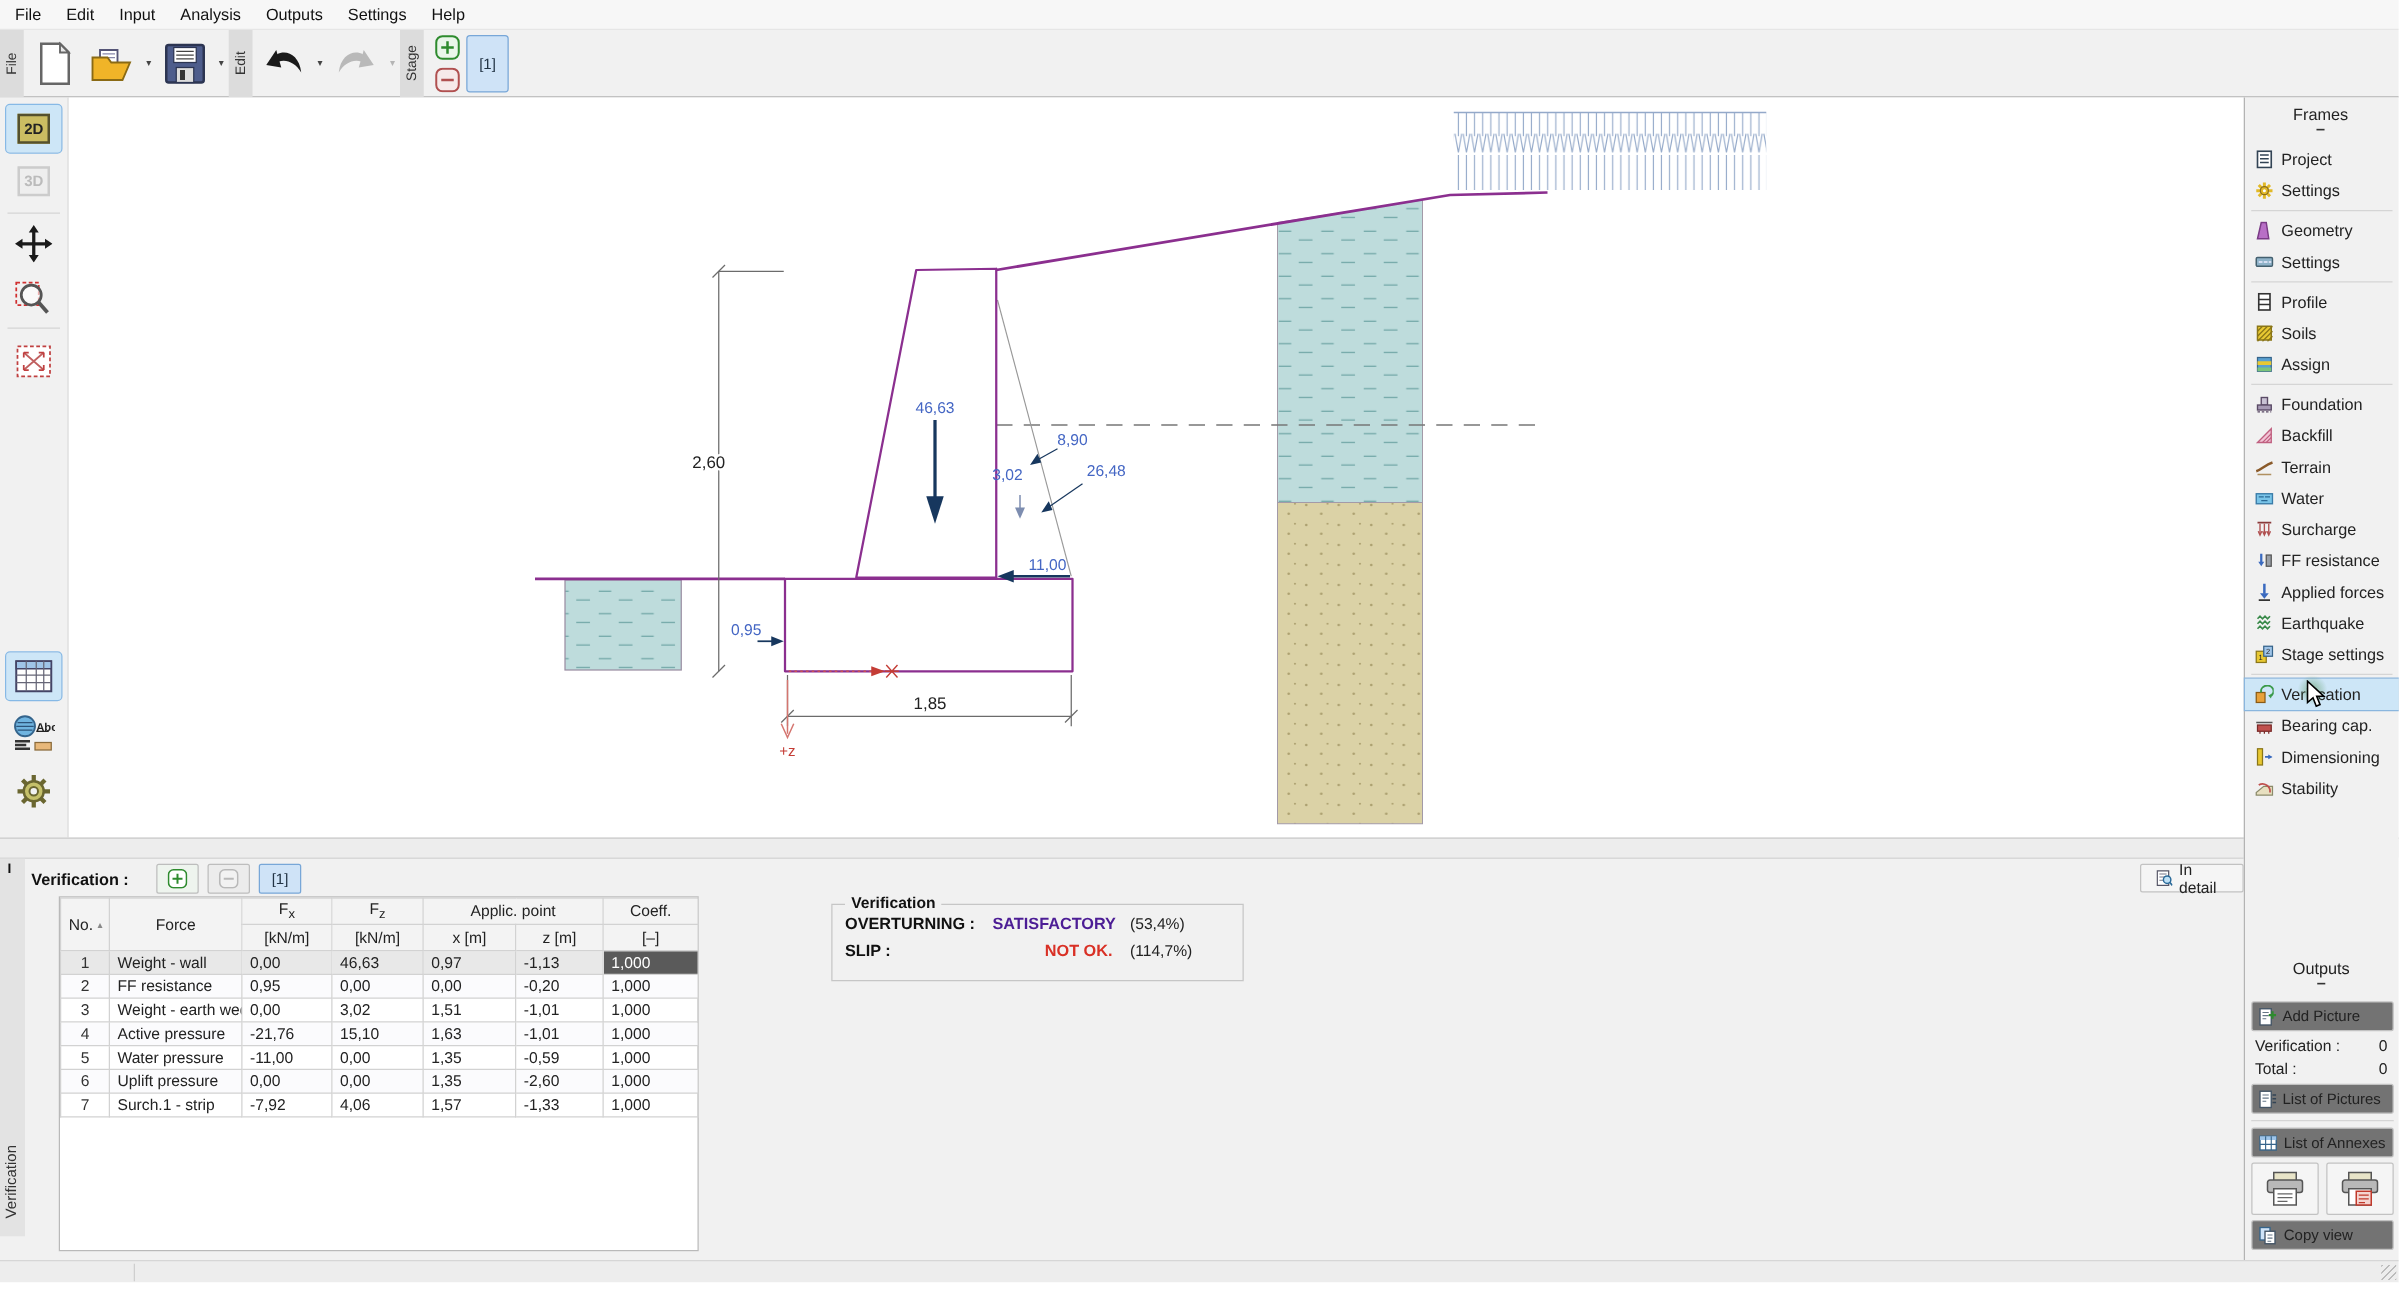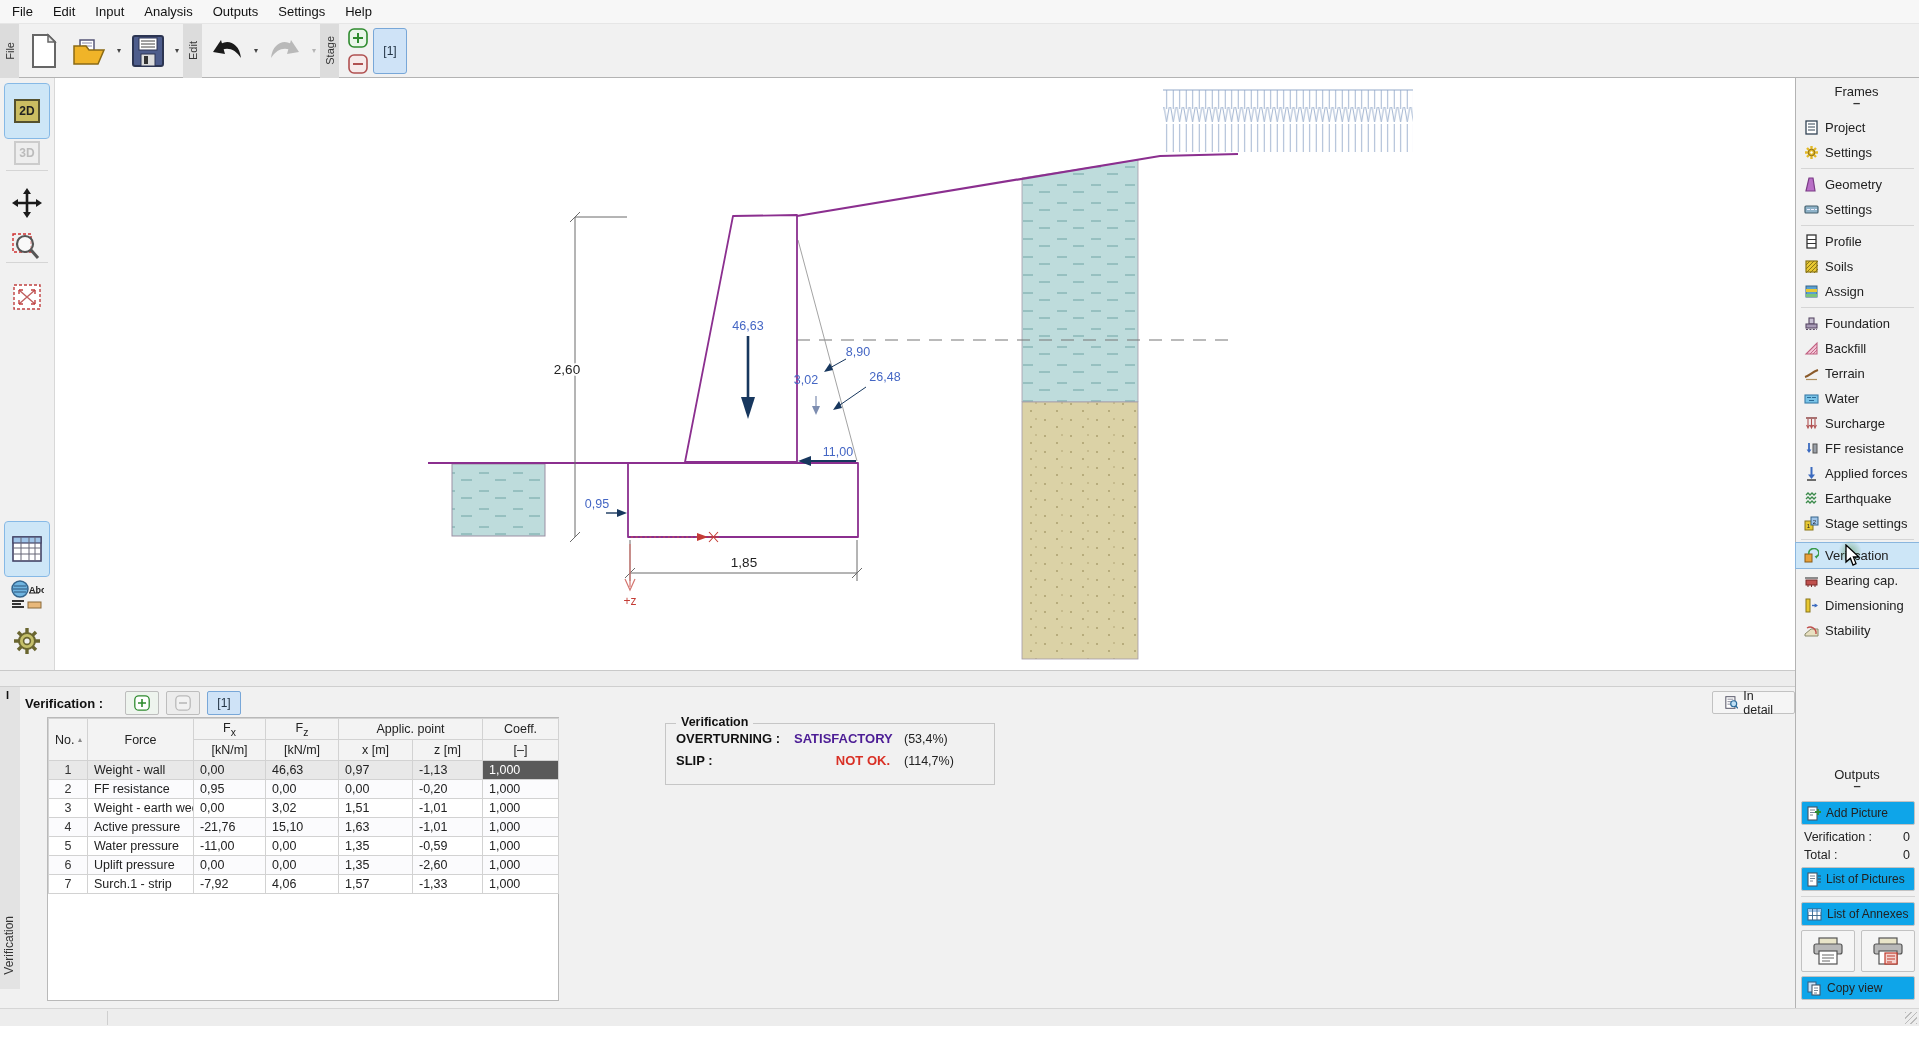--- a/index.html
+++ b/index.html
@@ -22,42 +22,42 @@
   .tb-btn { width:46px; height:48px; display:flex; align-items:center; justify-content:center; border-radius:3px; }
   .tb-caret { width:12px; font-size:8px; color:#444; text-align:center; }
   .tb-caret.dis { color:#b5b5b5; }
   .stage-col { display:flex; flex-direction:column; gap:4px; margin:0 4px 0 6px; }
   .stage-pm { width:22px; height:22px; display:flex; align-items:center; justify-content:center; }
   .stage-one { width:34px; height:46px; background:#cfe3f7; border:1px solid #78a7d8; border-radius:3px;
     display:flex; align-items:center; justify-content:center; font-size:12px; color:#234; }
   
   .left-toolbar { position:absolute; left:0; top:78px; width:55px; height:592px;
     background:#f1f1f1; border-right:1px solid #d8d8d8; }
-  .lt-btn { position:absolute; left:5px; width:44px; height:54px; display:flex; align-items:center; justify-content:center; border-radius:3px; }
+  .lt-btn { position:absolute; left:5px; width:44px; height:38px; display:flex; align-items:center; justify-content:center; border-radius:3px; }
   .lt-btn.sel { background:#cde6f7; outline:1px solid #86b9e6; }
   .lt-sep { position:absolute; left:6px; width:42px; height:1px; background:#d5d5d5; }
   .icon2d { width:26px; height:24px; background:#cbbd62; border:2px solid #55512e; color:#222;
     font-weight:bold; font-size:12px; display:flex; align-items:center; justify-content:center; }
   .icon3d { width:26px; height:24px; background:#eee; border:2px solid #ccc; color:#bbb;
     font-weight:bold; font-size:12px; display:flex; align-items:center; justify-content:center; }
   
   .canvas { position:absolute; left:55px; top:78px; width:1740px; height:592px; background:#fff; }
   .h-splitter { position:absolute; left:0; top:670px; width:1919px; height:16px; background:#ededed; border-top:1px solid #c9c9c9; }
   
   .right-panel { position:absolute; right:0; top:78px; width:124px; height:930px;
     background:#f1f1f1; border-left:1px solid #b3b3b3; font-size:13px; }
   .panel-header { display:flex; justify-content:space-between; align-items:center; padding:6px 8px 4px 6px; color:#222;flex-direction:column; }
   .min-dash { width:16px; height:12px; text-align:center; line-height:8px; color:#333; font-weight:bold; }
   .frame-item { height:25px; display:flex; align-items:center; gap:6px; padding-left:7px; color:#222; white-space:nowrap; }
   .frame-item.selected { background:#cde6f7; outline:1px solid #8ab6de; }
   .frame-sep { height:1px; background:#d5d5d5; margin:3px 5px; }
   .fi { width:16px; height:16px; flex:0 0 16px; display:flex; align-items:center; justify-content:center; }
   
   .outputs { position:absolute; left:0; top:687px; width:124px; }
-  .out-btn { margin:3px 5px; height:24px; background:#0ea5e9; border:1px solid #c2c2c2; border-radius:2px;
+  .out-btn { margin:3px 5px; height:24px; background:#737373; border:1px solid #c2c2c2; border-radius:2px;
     display:flex; align-items:center; gap:5px; font-size:12px; padding:0 5px; color:#222; white-space:nowrap; }
   .out-count { display:flex; justify-content:space-between; padding:2px 10px 2px 8px; font-size:12.5px; }
   .out-sep { height:1px; background:#d5d5d5; margin:5px 5px; }
   .printers { display:flex; gap:6px; margin:4px 5px; }
   .printer-btn { width:54px; height:42px; background:#f5f5f5; border:1px solid #c2c2c2; border-radius:2px;
     display:flex; align-items:center; justify-content:center; }
   
   .bottom-panel { position:absolute; left:0; top:686px; width:1795px; height:322px; background:#f1f1f1; border-top:1px solid #cfcfcf; }
   .bp-side { position:absolute; left:0; top:0; width:20px; height:302px; background:#e3e3e3; }
   .bp-side .handle { position:absolute; left:6px; top:2px; font-size:11px; font-weight:bold; color:#111; }

